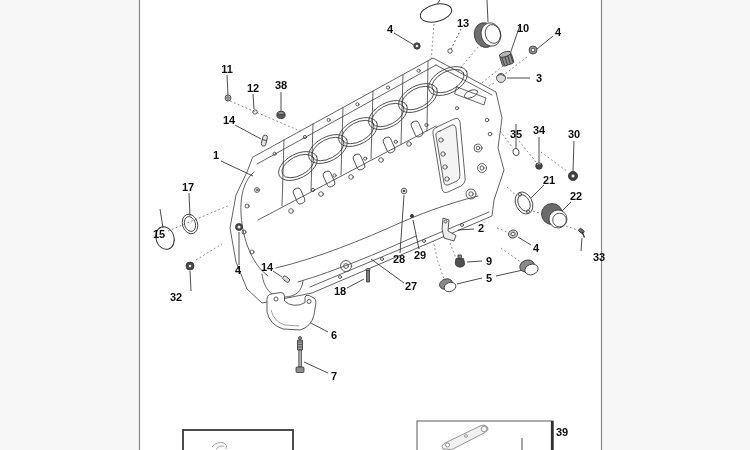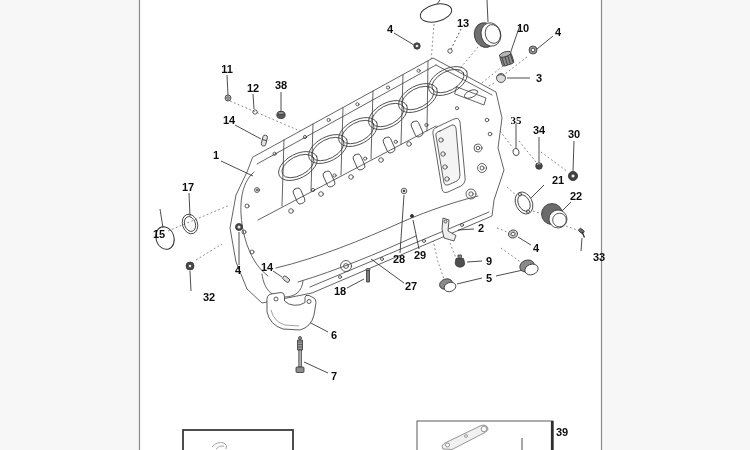--- a/index.html
+++ b/index.html
@@ -354,37 +354,37 @@
       <span class="callout" style="left: 390px; top: 29px;">4</span>
       <span class="callout" style="left: 463px; top: 23px;">13</span>
       <span class="callout" style="left: 523px; top: 28px;">10</span>
       <span class="callout" style="left: 558px; top: 32px;">4</span>
       <span class="callout" style="left: 539px; top: 78px;">3</span>
       <span class="callout" style="left: 227px; top: 69px;">11</span>
       <span class="callout" style="left: 253px; top: 88px;">12</span>
       <span class="callout" style="left: 281px; top: 85px;">38</span>
       <span class="callout" style="left: 229px; top: 120px;">14</span>
       <span class="callout" style="left: 216px; top: 155px;">1</span>
-      <span class="callout" style="left: 516px; top: 120px; font-family: Liberation Serif, serif;">35</span>
+      <span class="callout" style="left: 516px; top: 134px;">35</span>
       <span class="callout" style="left: 539px; top: 130px;">34</span>
       <span class="callout" style="left: 574px; top: 134px;">30</span>
-      <span class="callout" style="left: 549px; top: 180px; margin-left: 9px;">21</span>
+      <span class="callout" style="left: 549px; top: 180px;">21</span>
       <span class="callout" style="left: 576px; top: 196px;">22</span>
       <span class="callout" style="left: 188px; top: 187px;">17</span>
       <span class="callout" style="left: 159px; top: 202px; margin-top: 32px;">15</span>
       <span class="callout" style="left: 481px; top: 228px;">2</span>
       <span class="callout" style="left: 536px; top: 248px;">4</span>
       <span class="callout" style="left: 581px; top: 257px; margin-left: 18px;">33</span>
       <span class="callout" style="left: 489px; top: 261px;">9</span>
       <span class="callout" style="left: 489px; top: 278px;">5</span>
       <span class="callout" style="left: 238px; top: 270px;">4</span>
       <span class="callout" style="left: 267px; top: 267px;">14</span>
       <span class="callout" style="left: 340px; top: 291px;">18</span>
       <span class="callout" style="left: 411px; top: 286px;">27</span>
       <span class="callout" style="left: 399px; top: 259px;">28</span>
       <span class="callout" style="left: 420px; top: 255px;">29</span>
-      <span class="callout" style="left: 209px; top: 297px;">32</span>
+      <span class="callout" style="left: 176px; top: 297px;">32</span>
       <span class="callout" style="left: 334px; top: 335px;">6</span>
       <span class="callout" style="left: 334px; top: 376px;">7</span>
       <span class="callout" style="left: 522px; top: 432px; margin-left: 40px;">39</span>
     </div>
 
 </div>
 
 </body></html>

